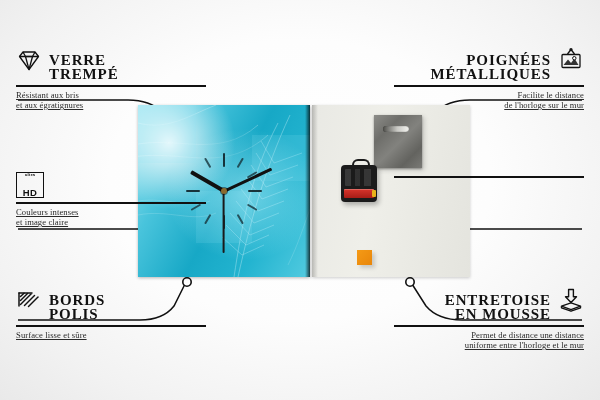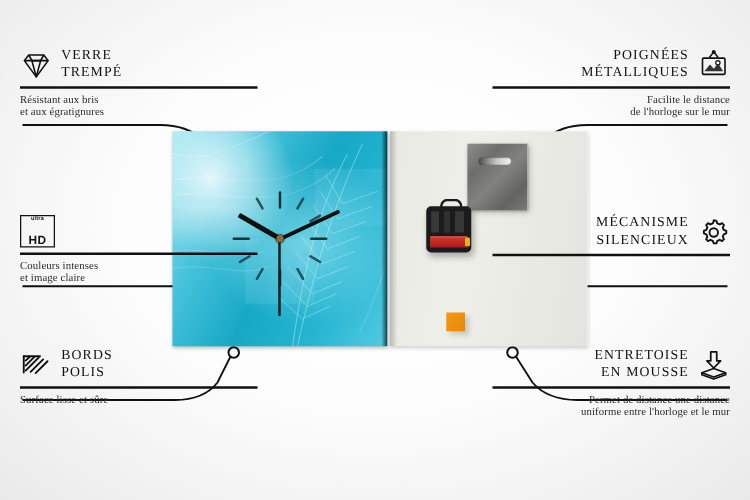--- a/index.html
+++ b/index.html
@@ -72,27 +72,27 @@
 
   
   .lines{position:absolute;inset:0;pointer-events:none;}
   .feature{position:absolute;width:190px;}
   .feature.left{text-align:left;}
   .feature.right{text-align:right;}
   .f-head{display:flex;align-items:center;gap:7px;}
   .feature.right .f-head{justify-content:flex-end;}
   .f-title{
     font-family:"Liberation Serif", serif;
-    font-weight:400;font-size:11px;letter-spacing:.9px;color:#111;
-    line-height:13.5px;text-transform:uppercase;
+    font-weight:700;font-size:15px;letter-spacing:.9px;color:#111;
+    line-height:13.5px;text-transform:uppercase;margin-top:16px;
   }
   .f-rule{height:1.6px;background:#111;margin:4px 0 3px;width:100%;}
   .f-sub{
     font-family:"Liberation Serif", serif;
-    font-size:8.6px;line-height:10.6px;color:#2a2a2a;letter-spacing:.1px;
+    font-size:8.6px;line-height:10.6px;color:#2a2a2a;letter-spacing:.1px;text-decoration:underline;
   }
   .ic{width:26px;height:26px;flex:0 0 26px;display:block;}
   .ic svg{display:block;width:26px;height:26px;}
   .badge-hd{
     width:26px;height:24px;border:1.6px solid #111;display:flex;flex-direction:column;
     align-items:center;justify-content:space-between;line-height:1;flex:0 0 26px;
   }
   .badge-hd .u{font-size:4.4px;font-weight:700;letter-spacing:.2px;color:#111;font-family:"Liberation Sans",sans-serif;}
   .badge-hd .h{font-size:9.5px;font-weight:700;letter-spacing:.3px;color:#111;font-family:"Liberation Sans",sans-serif;margin-top:1px;}
 </style>
@@ -297,31 +297,20 @@
           <circle cx="16.3" cy="11.2" r="1.7" fill="#fff" stroke="#111" stroke-width="1"></circle>
         </g>
           </svg>
       </span>
     </div>
     <div class="f-rule"></div>
     <div class="f-sub"><span>Facilite le distance</span><br><span>de l'horloge sur le mur</span></div>
   </div>
 
   <div class="feature right" style="left:394px;top:172px;">
-    <div class="f-head">
-      <span class="f-title"><span>MÉCANISME</span><br><span>SILENCIEUX</span></span>
-      <span class="ic">
-        <svg viewBox="0 0 26 26">
-            <g fill="none" stroke="#111" stroke-width="1.5">
-          <path d="M13 3.2 l2.1 .55 .75 2.0 1.95 .8 1.9-1.0 1.5 1.5 -1.0 1.9 .8 1.95 2.0 .75 0 2.1 -2.0 .75 -.8 1.95 1.0 1.9 -1.5 1.5 -1.9-1.0 -1.95 .8 -.75 2.0 -2.1 0 -.75-2.0 -1.95-.8 -1.9 1.0 -1.5-1.5 1.0-1.9 -.8-1.95 -2.0-.75 0-2.1 2.0-.75 .8-1.95 -1.0-1.9 1.5-1.5 1.9 1.0 1.95-.8 .75-2.0 z" stroke-linejoin="round"></path>
-          <circle cx="13" cy="13" r="3.4"></circle>
-        </g>
-          </svg>
-      </span>
-    </div>
     <div class="f-rule"></div>
   </div>
 
   <div class="feature right" style="left:394px;top:278px;">
     <div class="f-head">
       <span class="f-title"><span>ENTRETOISE</span><br><span>EN MOUSSE</span></span>
       <span class="ic">
         <svg viewBox="0 0 26 26">
             <g fill="none" stroke="#111" stroke-width="1.4" stroke-linejoin="round">
           <path d="M10.6 2.5 h4.8 v7.2 h3.1 L13 15.4 L7.5 9.7 h3.1 z"></path>

